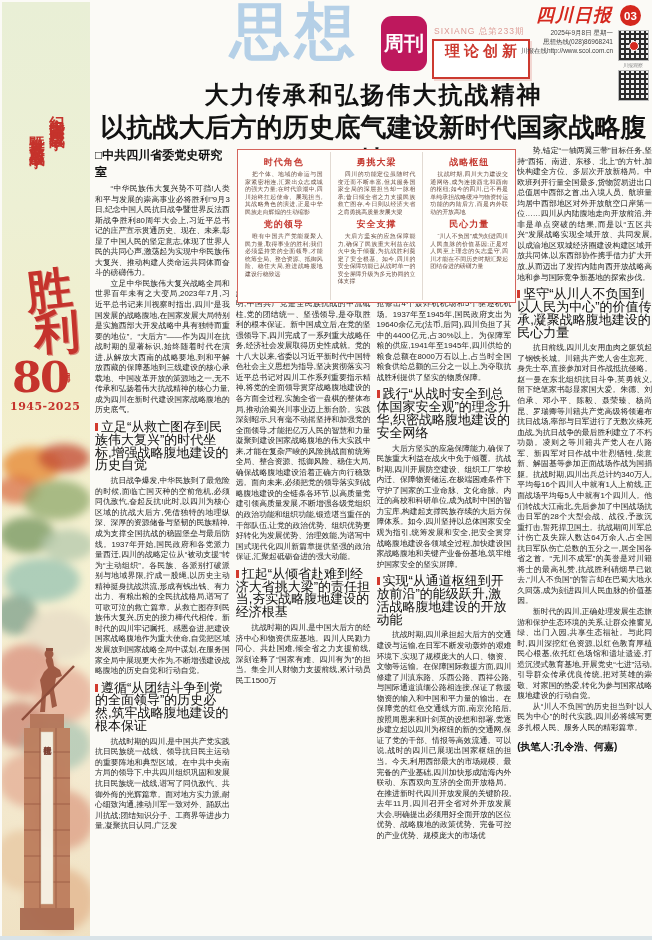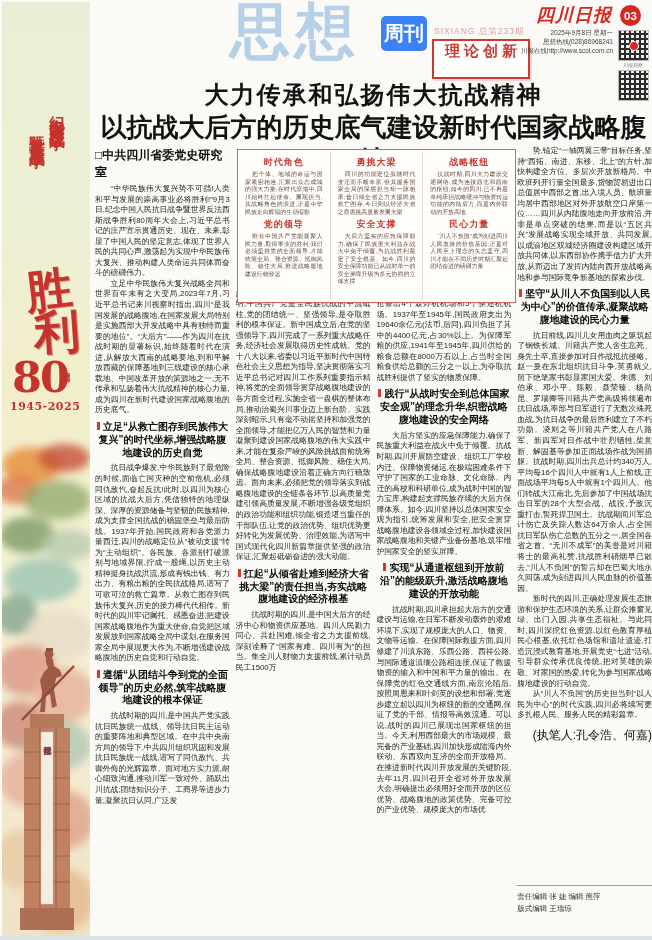--- a/index.html
+++ b/index.html
@@ -15,22 +15,22 @@
   .calli{position:absolute;color:#c5332c;font-weight:900;font-family:"DejaVu Serif",serif;}
   #vic1{left:24px;top:258px;font-size:46px;transform:rotate(-7deg);text-shadow:1px 1px 0 #d98a7a;}
   #vic2{left:32px;top:300px;font-size:46px;transform:rotate(-4deg);text-shadow:1px 1px 0 #d98a7a;}
   #num80{left:10px;top:350px;font-size:43px;letter-spacing:-2px;}
   #zhounian{left:56px;top:362px;font-size:10px;writing-mode:vertical-rl;letter-spacing:1px;}
   #years{left:8px;top:398px;font-size:11px;letter-spacing:.5px;}
   #artwork{position:absolute;left:0;top:428px;width:88px;height:506px;}
   
   #sixiang{position:absolute;left:230px;top:-8px;font-size:60px;font-weight:900;
            color:#b5d0e7;letter-spacing:5px;font-family:"DejaVu Serif",serif;}
-  #weekblock{position:absolute;left:381px;top:16px;width:46px;height:35px;background:#3b82f6;
-             color:#fff;border-radius:5px;display:flex;flex-direction:column;align-items:center;
+  #weekblock{position:absolute;left:381px;top:16px;width:46px;height:55px;background:#be185d;
+             color:#fff;border-radius:11px;display:flex;flex-direction:column;align-items:center;
              justify-content:center;font-size:20px;line-height:23px;font-weight:700;}
   #issue{position:absolute;left:434px;top:26px;font-size:8.5px;color:#dd9b95;letter-spacing:1px;}
   #coltag{position:absolute;left:432px;top:39px;border:2px solid #cc3a30;color:#cc3a30;
           font-size:15px;font-weight:900;padding:1px 7px 16px 11px;letter-spacing:4px;background:#fff;
           box-shadow:2px 2px 0 rgba(204,58,48,.18);}
   #papername{position:absolute;left:536px;top:3px;font-size:18px;color:#d5281e;font-weight:900;
              font-style:italic;font-family:"DejaVu Serif",serif;letter-spacing:1px;}
   #pagenum{position:absolute;left:620px;top:5px;width:21px;height:21px;border-radius:50%;
            background:#d5281e;color:#fff;font-size:11.5px;font-weight:700;display:flex;
            align-items:center;justify-content:center;}
@@ -53,23 +53,23 @@
   .sb-col{flex:1;padding:2px 7px;border-right:1px solid #e2dad2;display:flex;flex-direction:column;}
   .sb-col:last-child{border-right:none;}
   .sb-title{color:#c53a31;font-weight:900;font-size:9px;text-align:center;margin:2px 0;letter-spacing:1px;}
   .sb-text{font-size:5.9px;line-height:7.5px;color:#63493f;text-align:justify;text-indent:1.2em;}
   
   #bodycols{position:absolute;left:95px;top:146px;width:557px;height:768px;display:flex;gap:6px;}
   .col{flex:1 1 0;overflow:hidden;display:flex;flex-direction:column;}
   .boxspacer{height:132px;flex:none;}
   .byline{font-size:12px;font-weight:700;color:#111;margin:1px 0 3px;}
   .para{font-size:7.8px;line-height:10.55px;text-align:justify;text-indent:2em;color:#1e1e1e;margin:0;}
-  .sec-h{font-weight:700;font-size:10px;line-height:12.8px;color:#0d0d0d;margin:5px 0 4px;text-align:center;}
+  .sec-h{font-weight:400;font-size:13px;line-height:12.8px;color:#0d0d0d;margin:5px 0 4px;}
   .tick{display:inline-block;width:3px;height:8px;background:#d23a2e;margin-right:3px;}
-  .author{text-align:right;font-weight:400;font-size:12px;color:#111;margin-top:6px;}
+  .author{text-align:left;font-weight:700;font-size:10px;color:#111;margin-top:6px;}
   .editors{margin-top:auto;border-top:1px solid #9a9a9a;padding-top:5px;
            font-size:7.5px;line-height:11.5px;color:#333;}
   #bottomstrip{position:absolute;left:0;bottom:0;width:100%;height:4px;background:#d9e3e8;}
 </style>
 </head>
 <body>
 
 <div id="page">
 
   <div id="strip">
@@ -198,21 +198,17 @@
       <div class="sec-h"><span class="tick"></span><span>实现“从通道枢纽到开放前沿”的能级跃升,激活战略腹地建设的开放动能</span></div>
       <p class="para">抗战时期,四川承担起大后方的交通建设与运输,在日军不断发动轰炸的艰难环境下,实现了规模庞大的人口、物资、文物等运输。在保障国际救援方面,四川修建了川滇东路、乐西公路、西祥公路,与国际通道滇缅公路相连接,保证了救援物资的输入和中国和平力量的输出。在保障党的红色交通线方面,南京沦陷后,按照周恩来和叶剑英的设想和部署,党逐步建立起以四川为枢纽的新的交通网,保证了党的干部、情报等高效流通。可以说,战时的四川已展现出国家枢纽的担当。今天,利用西部最大的市场规模、最完备的产业基础,四川加快形成陆海内外联动、东西双向互济的全面开放格局。在推进新时代四川开放发展的关键阶段,去年11月,四川召开全省对外开放发展大会,明确提出必须用好全面开放的区位优势、战略腹地的政策优势、完备可控的产业优势、规模庞大的市场优</p>
     </div>
     <div class="col">
       <p class="para">势,锚定“一轴两翼三带”目标任务,坚持“西拓、南进、东移、北上”的方针,加快构建全方位、多层次开放新格局。中欧班列开行量全国最多,货物贸易进出口总值居中西部之首,出入境人员、航班量均居中西部地区对外开放航空口岸第一位……四川从内陆腹地走向开放前沿,并非是单点突破的结果,而是以“五区共兴”发展战略实现全域开放、共同发展,以成渝地区双城经济圈建设构建区域开放共同体,以东西部协作携手借力扩大开放,从而迈出了发挥内陆向西开放战略高地和参与国际竞争新基地的探索步伐。</p>
       <div class="sec-h"><span class="tick"></span><span>坚守“从川人不负国到以人民为中心”的价值传承,凝聚战略腹地建设的民心力量</span></div>
       <p class="para">抗日前线,四川儿女用血肉之躯筑起了钢铁长城。川籍共产党人舍生忘死、身先士卒,直接参加对日作战抵抗侵略。赵一曼在东北组织抗日斗争,英勇就义,留下绝笔家书彰显家国大爱。朱德、刘伯承、邓小平、陈毅、聂荣臻、杨尚昆、罗瑞卿等川籍共产党高级将领遍布抗日战场,率部与日军进行了无数次殊死血战,为抗日战争的最后胜利建立了不朽功勋。凌则之等川籍共产党人在八路军、新四军对日作战中壮烈牺牲,柴意新、解固基等参加正面战场作战为国捐躯。抗战时期,四川出兵总计约340万人,平均每16个四川人中就有1人上前线,正面战场平均每5人中就有1个四川人。他们转战大江南北,先后参加了中国战场抗击日军的28个大型会战、战役,予敌沉重打击,誓死捍卫国土。抗战期间川军总计伤亡及失踪人数达64万余人,占全国抗日军队伤亡总数的五分之一,居全国各省之首。“无川不成军”的美誉是对川籍将士的最高礼赞,抗战胜利硝烟早已散去,“川人不负国”的誓言却在巴蜀大地永久回荡,成为刻进四川人民血脉的价值基因。</p>
       <p class="para">新时代的四川,正确处理发展生态旅游和保护生态环境的关系,让群众推窗见绿、出门入园,共享生态福祉。与此同时,四川深挖红色资源,以红色教育厚植民心根基,依托红色场馆和遗址遗迹,打造沉浸式教育基地,开展党史“七进”活动,引导群众传承优良传统,把对英雄的崇敬、对家国的热爱,转化为参与国家战略腹地建设的行动自觉。</p>
       <p class="para">从“川人不负国”的历史担当到“以人民为中心”的时代实践,四川必将续写更多扎根人民、服务人民的精彩篇章。</p>
       <div class="author">(执笔人:孔令浩、何嘉)</div>
-      <div class="editors">
-        <div>责任编辑 张 婕  编辑 熊萍</div>
-        <div>版式编辑 王瑞琼</div>
-      </div>
     </div>
   </div>
 
   <div id="bottomstrip"></div>
 </div>
 
 </body></html>

